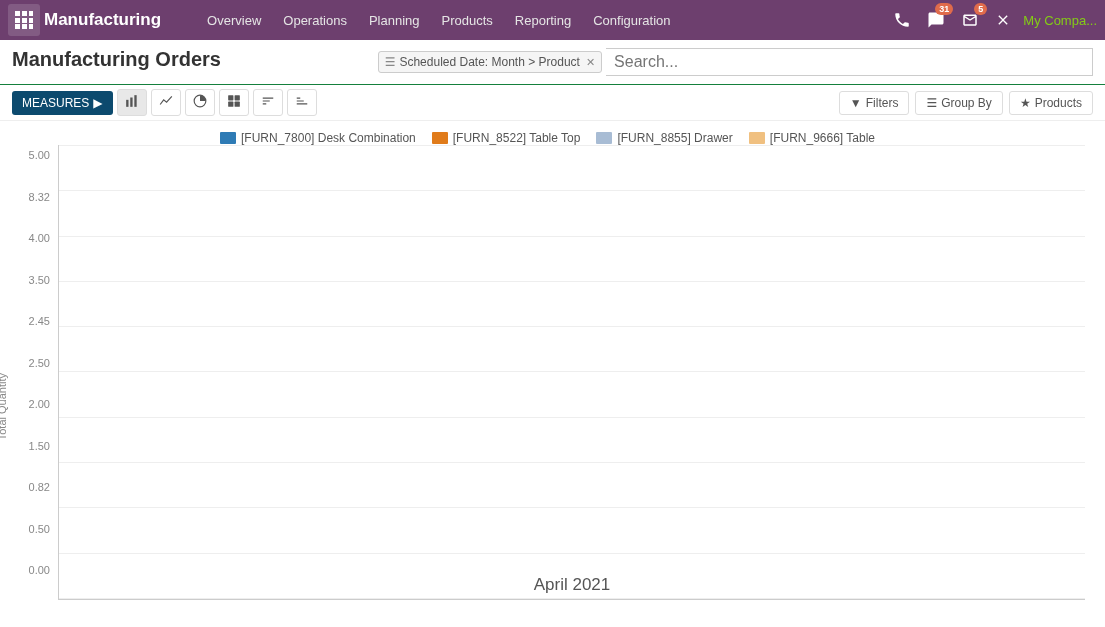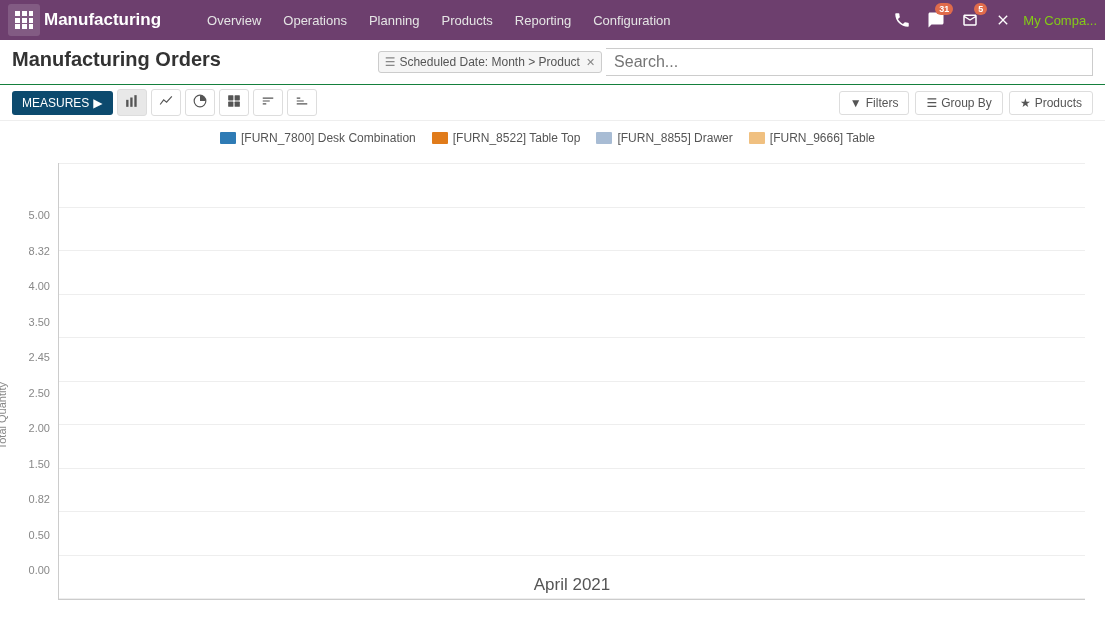--- a/index.html
+++ b/index.html
@@ -178,21 +178,21 @@
       height: calc(627px - 40px - 56px - 42px);
       position: relative;
       display: flex;
       flex-direction: column;
     }
     .chart-legend {
       display: flex;
       align-items: center;
       justify-content: center;
       gap: 16px;
-      margin-bottom: 18px;
+      margin-bottom: 0;
       font-size: 12px;
       color: #555;
     }
     .legend-item {
       display: flex;
       align-items: center;
       gap: 5px;
     }
     .legend-color {
       width: 16px;
@@ -210,21 +210,20 @@
       flex-direction: column;
       justify-content: space-between;
       align-items: flex-end;
       padding-right: 8px;
       padding-bottom: 24px;
       padding-top: 4px;
       font-size: 11px;
       color: #888;
       width: 48px;
       flex-shrink: 0;
-      margin-top: 42px;
     }
     .chart-plot {
       flex: 1;
       position: relative;
       border-left: 1px solid #ccc;
       border-bottom: 1px solid #ccc;
     }
     .grid-lines {
       position: absolute;
       top: 0; left: 0; right: 0; bottom: 0;

